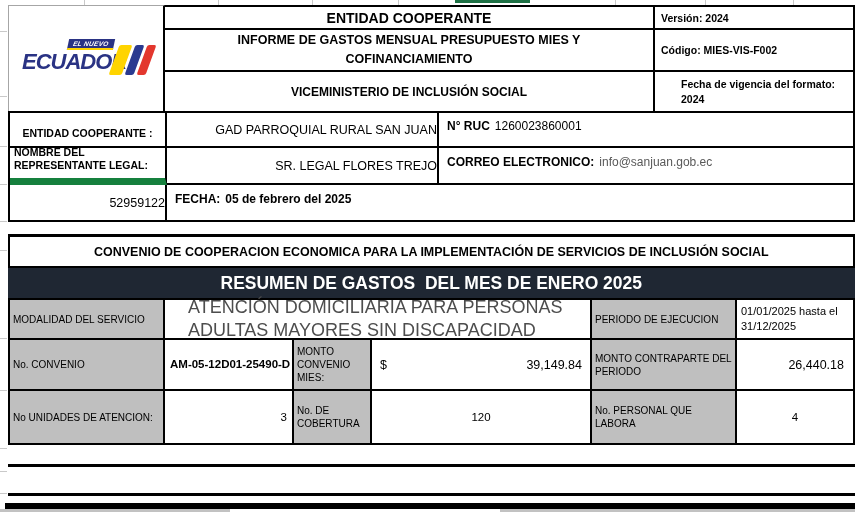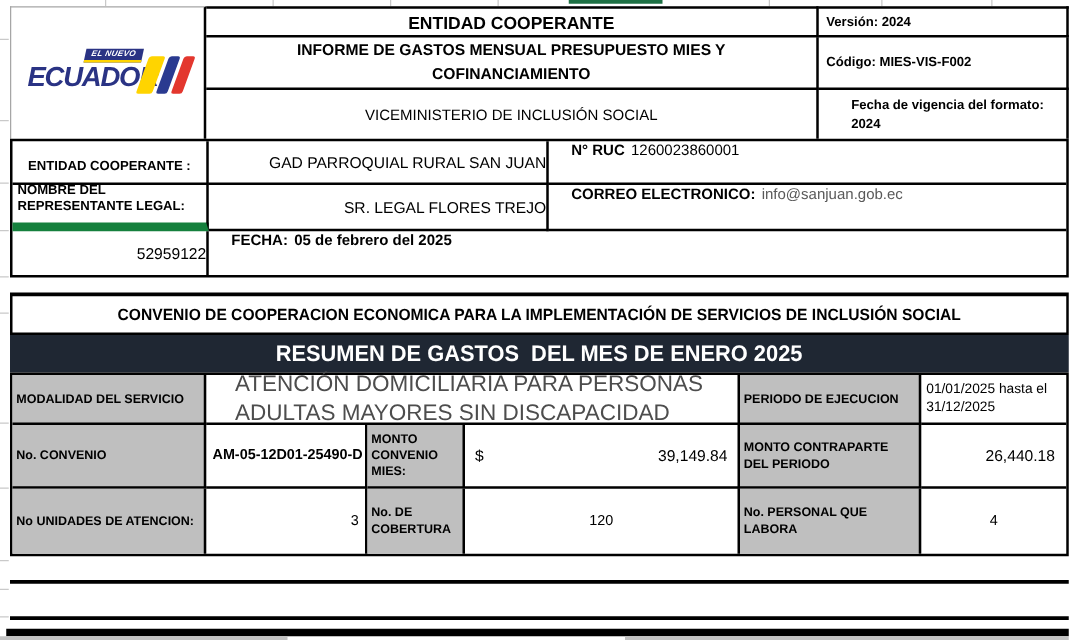--- a/index.html
+++ b/index.html
@@ -21,21 +21,21 @@
   .h-title1 { grid-row:1; grid-column:2; border-top:2px solid #000; border-right:2px solid #000; border-bottom:2px solid #000;
     display:flex; align-items:center; justify-content:center; font-weight:bold; font-size:14px; }
   .h-info1  { grid-row:1; grid-column:3; border-top:2px solid #000; border-right:2px solid #000; border-bottom:2px solid #000;
     display:flex; align-items:center; padding-left:6px; font-weight:bold; font-size:10.5px; }
   .h-title2 { grid-row:2; grid-column:2; border-right:2px solid #000; border-bottom:2px solid #000;
     display:flex; align-items:center; justify-content:center; text-align:center; font-weight:bold; font-size:12.5px; }
   .h-title2 .wrapbox { max-width:380px; line-height:1.55; }
   .h-info2  { grid-row:2; grid-column:3; border-right:2px solid #000; border-bottom:2px solid #000;
     display:flex; align-items:center; padding-left:6px; font-weight:bold; font-size:10.5px; }
   .h-title3 { grid-row:3; grid-column:2; border-right:2px solid #000;
-    display:flex; align-items:center; justify-content:center; font-weight:normal; font-size:12px;text-align:center; }
+    display:flex; align-items:center; justify-content:center; font-weight:bold; font-size:12px;text-align:center; }
   .h-info3  { grid-row:3; grid-column:3; border-right:2px solid #000;
     display:flex; align-items:center; padding-left:6px; font-weight:bold; font-size:10.5px; line-height:1.4;margin-left:20px; }
   .h-info3 .wrapbox { max-width:180px; }
 
   
   .logo { position:relative; width:128px; height:44px; }
   .logo-tag { position:absolute; left:46px; top:2px; background:#2a3384; color:#fff; font-style:italic; font-weight:bold;
     font-size:6.5px; padding:1px 5px 1px 5px; border-bottom:2px solid #ffd400; transform:skewX(-12deg); letter-spacing:.3px; }
   .logo-name { position:absolute; left:0; top:12px; font-style:italic; font-weight:bold; font-size:22px;
     color:#2a3384; letter-spacing:-1px; }
@@ -45,40 +45,40 @@
   .s-blue   { width:9px;  background:#2a3a90; }
   .s-red    { width:9px;  background:#e3372e; }
 
   
   .entity-table { left:8px; top:111px; width:847px; height:111px; border:2px solid #000; display:grid;
     grid-template-columns:157px 272px 1fr; grid-template-rows:35px 37px 1fr; }
   .e-label { border-right:2px solid #000; display:flex; align-items:flex-end; padding:0 4px 5px 4px;
     font-weight:bold; font-size:10.5px; line-height:1.3;justify-content:center; }
   .e-value { border-right:2px solid #000; display:flex; align-items:center; justify-content:flex-end;
     font-size:12.5px; text-align:center; }
-  .e-right { display:flex; align-items:flex-start; padding:0 6px 7px 18px; font-size:11.5px; }
+  .e-right { display:flex; align-items:center; padding:0 6px 7px 8px; font-size:11.5px; }
   .e-right .lbl { font-weight:bold; }
   .e-right .val { margin-left:5px; }
   .val-gray { color:#595959; }
   .val-bold { font-weight:bold; font-size:12px; }
   .lbl-big  { font-size:12px; }
 
   
   .band-convenio { left:8px; top:234px; width:847px; height:34px; background:#fff;
     border:2px solid #000; border-top-width:3px; display:flex; align-items:center; justify-content:center; }
   .band-convenio span { font-weight:bold; font-size:13px; transform:scaleX(.96); white-space:pre; }
   .band-resumen { left:8px; top:268px; width:847px; height:30px; background:#1f2733; color:#fff;
     display:flex; align-items:center; justify-content:center; }
   .band-resumen span { font-weight:bold; font-size:18px; transform:scaleX(.97); white-space:pre; }
 
   
   .summary-table { left:8px; top:298px; width:847px; height:147px; border:2px solid #000; display:grid;
     grid-template-columns:155px 129px 78px 220px 145px 1fr; grid-template-rows:40px 51px 1fr; }
   .s-cell { display:flex; align-items:center; font-size:11.5px; }
-  .gray { background:#bfbfbf; font-weight:bold; font-size:10px; line-height:1.3; padding:2px 3px; }
+  .gray { background:#bfbfbf; font-weight:normal; font-size:10px; line-height:1.3; padding:2px 3px; }
   .br { border-right:2px solid #000; }
   .bb { border-bottom:2px solid #000; }
   .modalidad-value { grid-column:2/5; padding-left:23px; font-size:18px; color:#4d4d4d; line-height:1.3; }
   .modalidad-value .wrapbox { max-width:385px; }
   .periodo-value { padding:2px 3px 2px 4px; font-size:11px; line-height:1.35; }
   .convenio-value { padding-left:5px; font-weight:bold; font-size:11.5px; line-height:1.6; }
   .money-cell { justify-content:space-between; padding:0 8px; font-size:12.5px; }
   .num-right { justify-content:flex-end; padding-right:9px; font-size:12.5px; }
   .num-right-sm { justify-content:flex-end; padding-right:5px; font-size:11.5px; }
   .num-center { justify-content:center; font-size:11.5px; }

